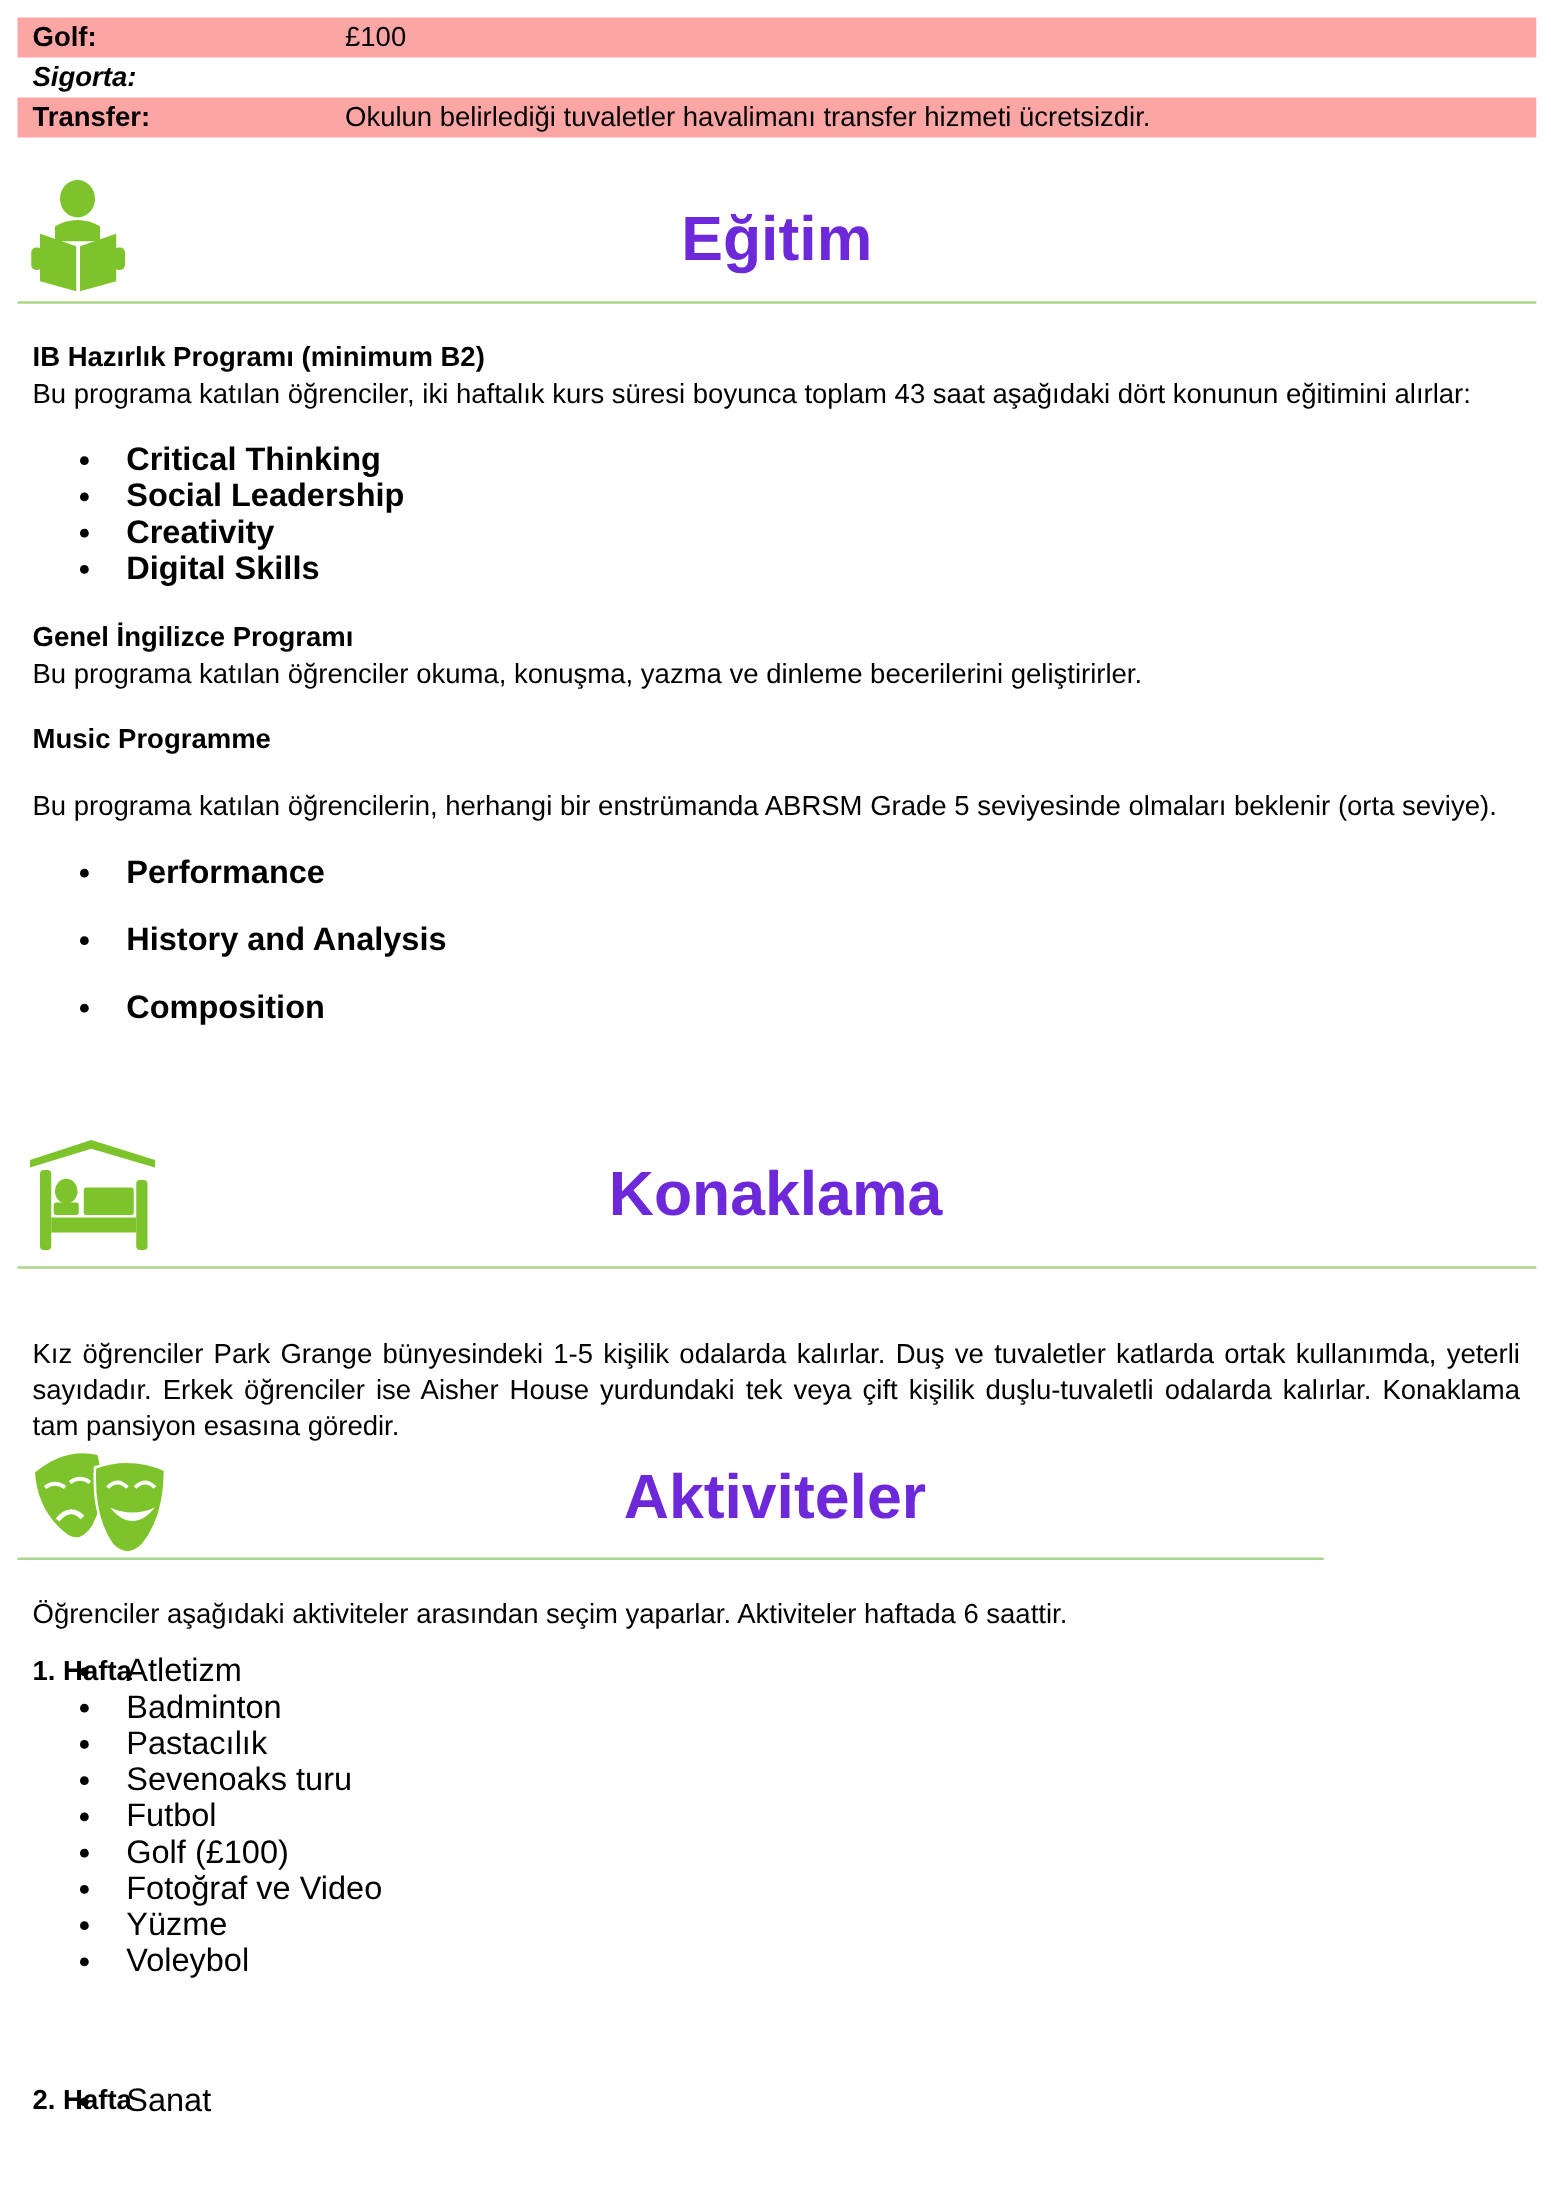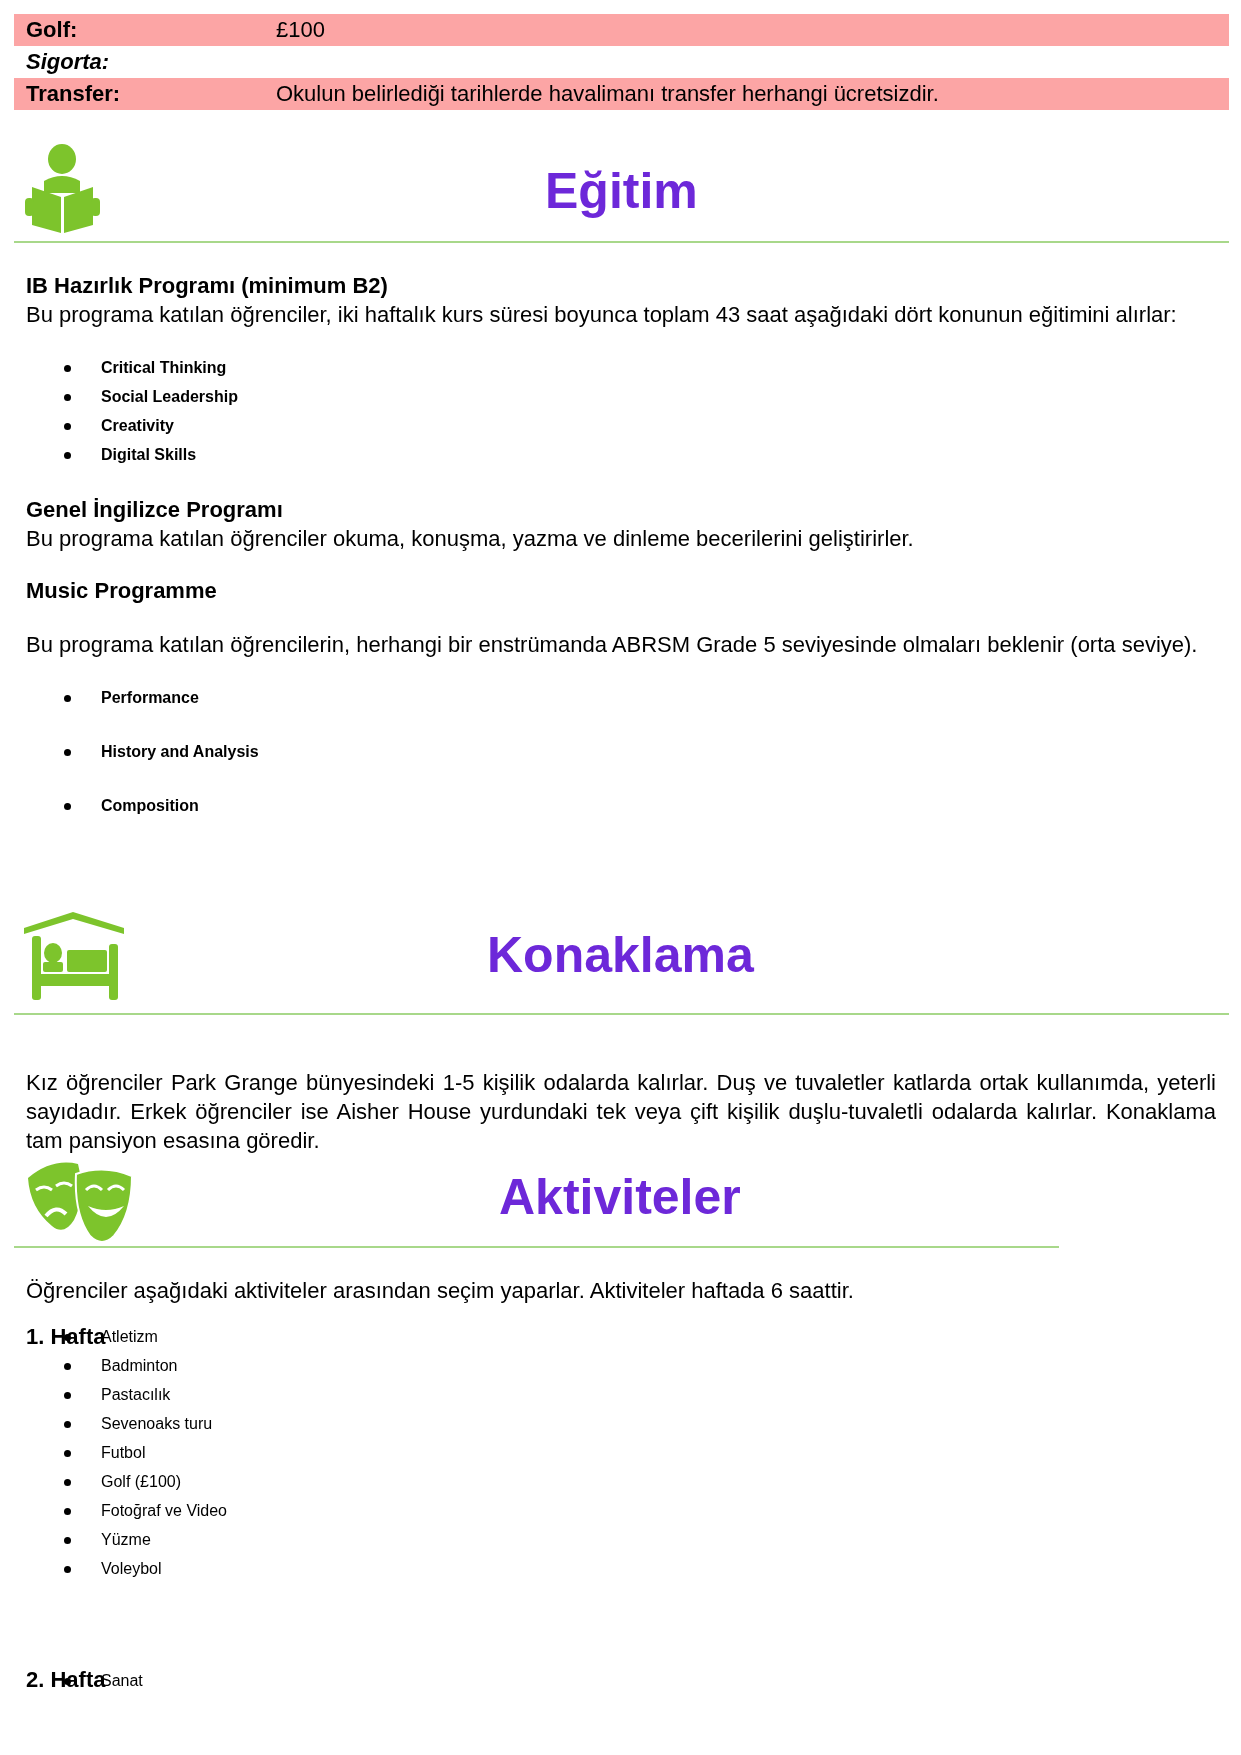--- a/index.html
+++ b/index.html
@@ -14,39 +14,39 @@
   .info-row.shaded { background: #fca5a5; }
   .info-label { position: absolute; left: 12px; top: 2px; font-weight: bold; font-size: 22px; line-height: 28px; }
   .info-value { position: absolute; left: 262px; top: 2px; font-size: 22px; line-height: 28px; }
 
   .sec-title { position: absolute; color: #6d28d9; font-weight: bold; font-size: 50px; line-height: 56px; }
   .rule { position: absolute; height: 2px; background: #a8d88a; }
 
   .bold { font-weight: bold; }
   .txt { position: absolute; left: 26px; font-size: 22px; line-height: 29px; margin-top: 28px; }
   .bullets { position: absolute; left: 26px; margin: 0; padding: 0; list-style: none; }
-  .bullets li { position: relative; padding-left: 75px; font-size: 16px; line-height: 29px; }
+  .bullets li { position: relative; padding-left: 75px; font-size: 26px; line-height: 29px; }
   .bullets li .dot { position: absolute; left: 38px; top: 12px; width: 7px; height: 7px; border-radius: 50%; background: #000; }
   .bullets.spaced li { margin-bottom: 25px; }
   .justify { text-align: justify; }
   svg { display: block; }
 </style>
 </head>
 <body>
 
 <div class="info-row shaded" style="top:14px;">
   <span class="info-label">Golf:</span>
   <span class="info-value">£100</span>
 </div>
 <div class="info-row" style="top:46px;font-style:italic;">
   <span class="info-label">Sigorta:</span>
 </div>
 <div class="info-row shaded" style="top:78px;">
   <span class="info-label">Transfer:</span>
-  <span class="info-value">Okulun belirlediği tarihlerde havalimanı transfer herhangi ücretsizdir.</span>
+  <span class="info-value">Okulun belirlediği tuvaletler havalimanı transfer hizmeti ücretsizdir.</span>
 </div>
 
 <div class="abs" style="left:24px; top:143px;">
   <svg width="78" height="92" viewBox="0 0 78 92">
     <ellipse cx="38" cy="16" rx="14" ry="15" fill="#7dc42c"></ellipse>
     <path d="M20 38 Q38 28 56 38 L56 50 L20 50 Z" fill="#7dc42c"></path>
     <path d="M8 44 L37 54 L37 90 L8 82 Z" fill="#7dc42c"></path>
     <path d="M40 54 L69 44 L69 82 L40 90 Z" fill="#7dc42c"></path>
     <rect x="1" y="55" width="9" height="18" rx="4" fill="#7dc42c"></rect>
     <rect x="67" y="55" width="9" height="18" rx="4" fill="#7dc42c"></rect>

